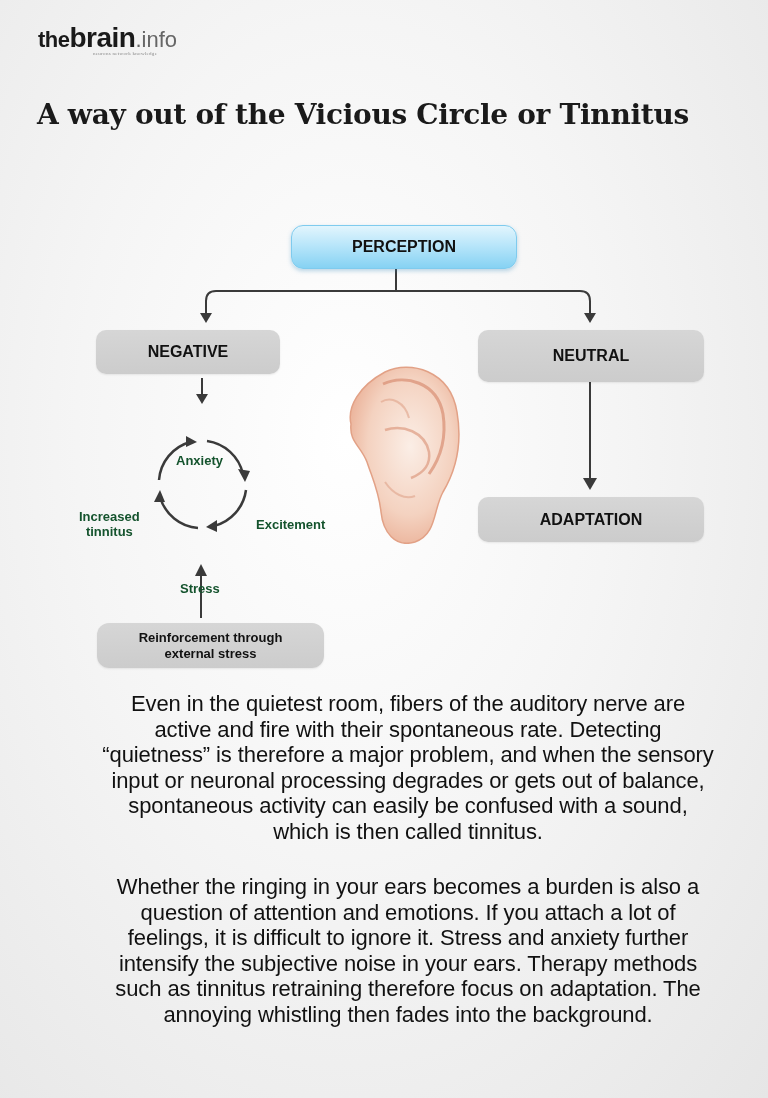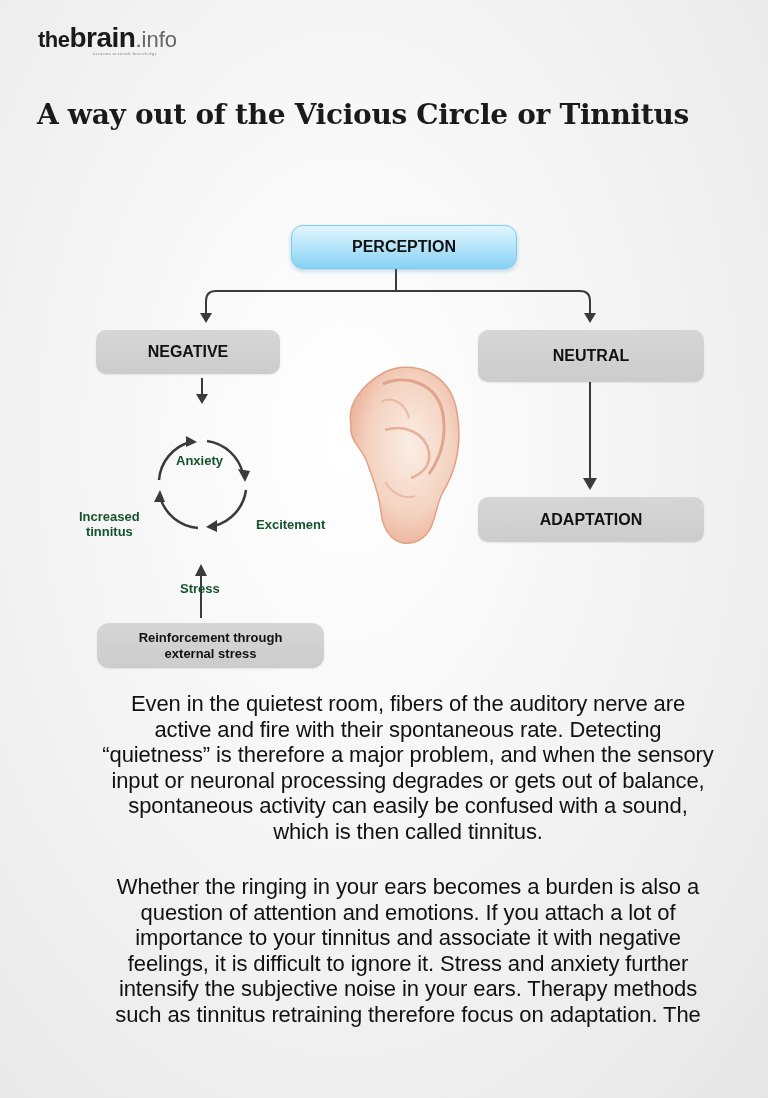--- a/index.html
+++ b/index.html
@@ -143,17 +143,17 @@
   <span class="line">Even in the quietest room, fibers of the auditory nerve are</span>
   <span class="line">active and fire with their spontaneous rate. Detecting</span>
   <span class="line">“quietness” is therefore a major problem, and when the sensory</span>
   <span class="line">input or neuronal processing degrades or gets out of balance,</span>
   <span class="line">spontaneous activity can easily be confused with a sound,</span>
   <span class="line">which is then called tinnitus.</span>
 </div>
 <div class="body-text para-2">
   <span class="line">Whether the ringing in your ears becomes a burden is also a</span>
   <span class="line">question of attention and emotions. If you attach a lot of</span>
-  <span class="line">importance to your tinnitus and associate it with negative</span>
   <span class="line">feelings, it is difficult to ignore it. Stress and anxiety further</span>
   <span class="line">intensify the subjective noise in your ears. Therapy methods</span>
   <span class="line">such as tinnitus retraining therefore focus on adaptation. The</span>
+  <span class="line">annoying whistling then fades into the background.</span>
 </div>
 
 </body></html>

